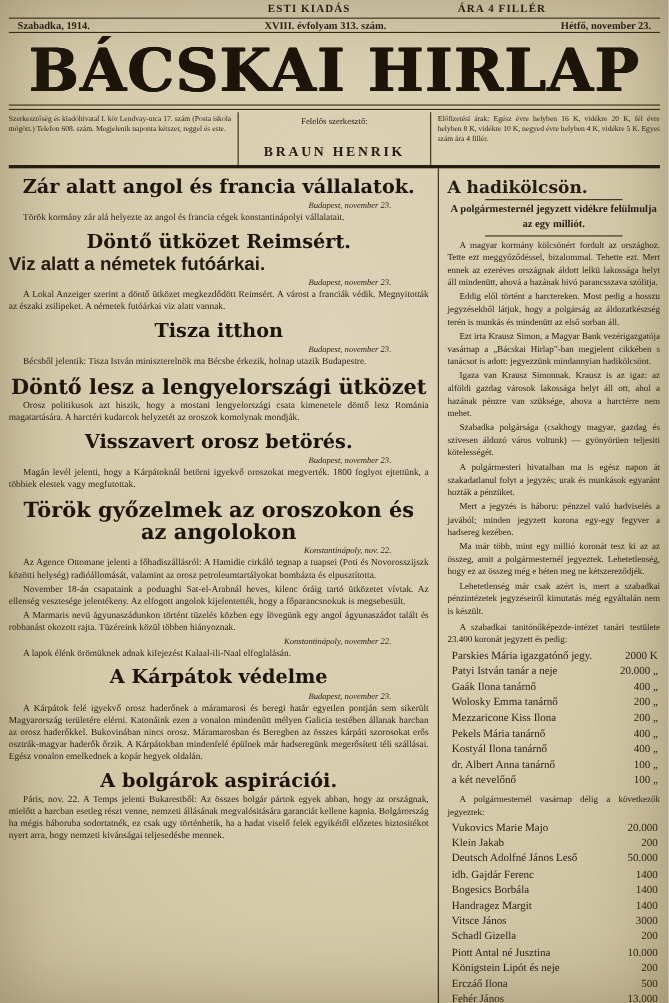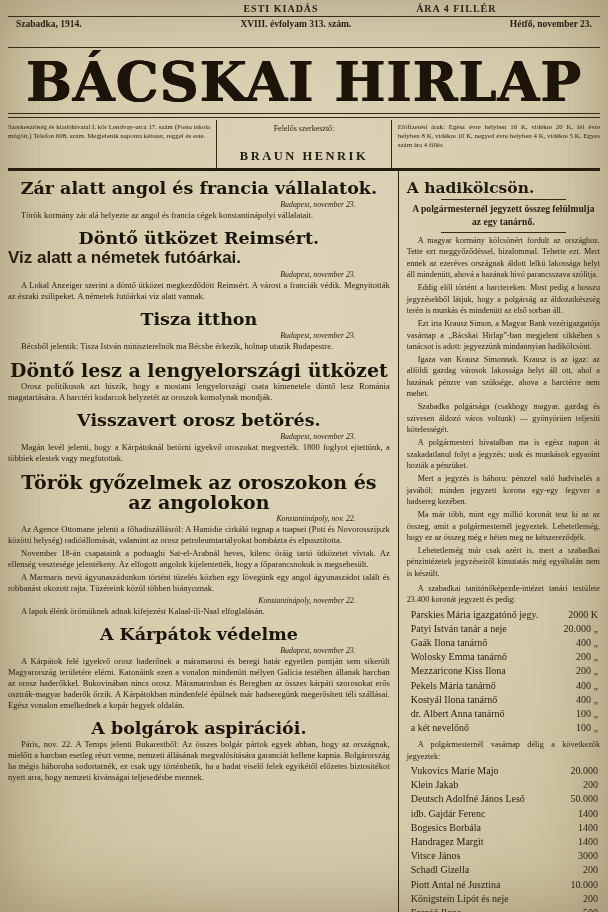--- a/index.html
+++ b/index.html
@@ -28,21 +28,21 @@
     padding: 3px 14px 1px;
     font-weight: bold;
     font-size: 10px;
     letter-spacing: 1px;
   }
   .topstrip .price { text-align: center; }
   .datebar {
     display: flex;
     justify-content: space-between;
     margin: 1px 8px 0;
-    padding: 2px 8px 18px;
+    padding: 2px 8px 0;
     border-top: 1px solid #352a17;
     border-bottom: 1px solid #352a17;
     font-size: 9.5px;
     font-weight: bold;
   }
   .masthead {
     margin: 0;
     padding: 7px 0 3px;
     text-align: center;
     font-family: "DejaVu Serif", "Liberation Serif", serif;
@@ -240,21 +240,21 @@
         <h2 class="headline">A bolgárok aspirációi.</h2>
         <p class="body">Páris, nov. 22. A Temps jelenti Bukarestből: Az összes bolgár pártok egyek abban, hogy az országnak, mielőtt a harcban esetleg részt venne, nemzeti állásának megvalósitására garanciát kellene kapnia. Bolgárország ha mégis háboruba sodortatnék, ez csak ugy történhetik, ha a hadat viselő felek egyikétől előzetes biztositékot nyert arra, hogy nemzeti kivánságai teljesedésbe mennek.</p>
       </article>
 
     </section>
 
     <aside class="col-right">
 
       <h2 class="r-head">A hadikölcsön.</h2>
       <div class="hr-thin"></div>
-      <div class="r-subhead">A polgármesternél jegyzett összeg felülmulja az egy tanárnő.</div>
+      <div class="r-subhead">A polgármesternél jegyzett vidékre felülmulja az egy milliót.</div>
       <div class="hr-thin"></div>
 
       <p class="body">A magyar kormány kölcsönért fordult az országhoz. Tette ezt meggyőződéssel, bizalommal. Tehette ezt. Mert ennek az ezeréves országnak áldott lelkü lakossága helyt áll mindenütt, ahová a hazának hivó parancsszava szólitja.</p>
       <p class="body">Eddig elől történt a harctereken. Most pedig a hosszu jegyzésekből látjuk, hogy a polgárság az áldozatkészség terén is munkás és mindenütt az első sorban áll.</p>
       <p class="body">Ezt irta Krausz Simon, a Magyar Bank vezérigazgatója vasárnap a „Bácskai Hirlap”-ban megjelent cikkében s tanácsot is adott: jegyezzünk mindannyian hadikölcsönt.</p>
       <p class="body">Igaza van Krausz Simonnak. Krausz is az igaz: az alföldi gazdag városok lakossága helyt áll ott, ahol a hazának pénzre van szüksége, ahova a harctérre nem mehet.</p>
       <p class="body">Szabadka polgársága (csakhogy magyar, gazdag és szivesen áldozó város voltunk) — gyönyörüen teljesiti kötelességét.</p>
       <p class="body">A polgármesteri hivatalban ma is egész napon át szakadatlanul folyt a jegyzés; urak és munkások egyaránt hozták a pénzüket.</p>
       <p class="body">Mert a jegyzés is háboru: pénzzel való hadviselés a javából; minden jegyzett korona egy-egy fegyver a hadsereg kezében.</p>
       <p class="body">Ma már több, mint egy millió koronát tesz ki az az összeg, amit a polgármesternél jegyeztek. Lehetetlenség, hogy ez az összeg még e héten meg ne kétszereződjék.</p>

